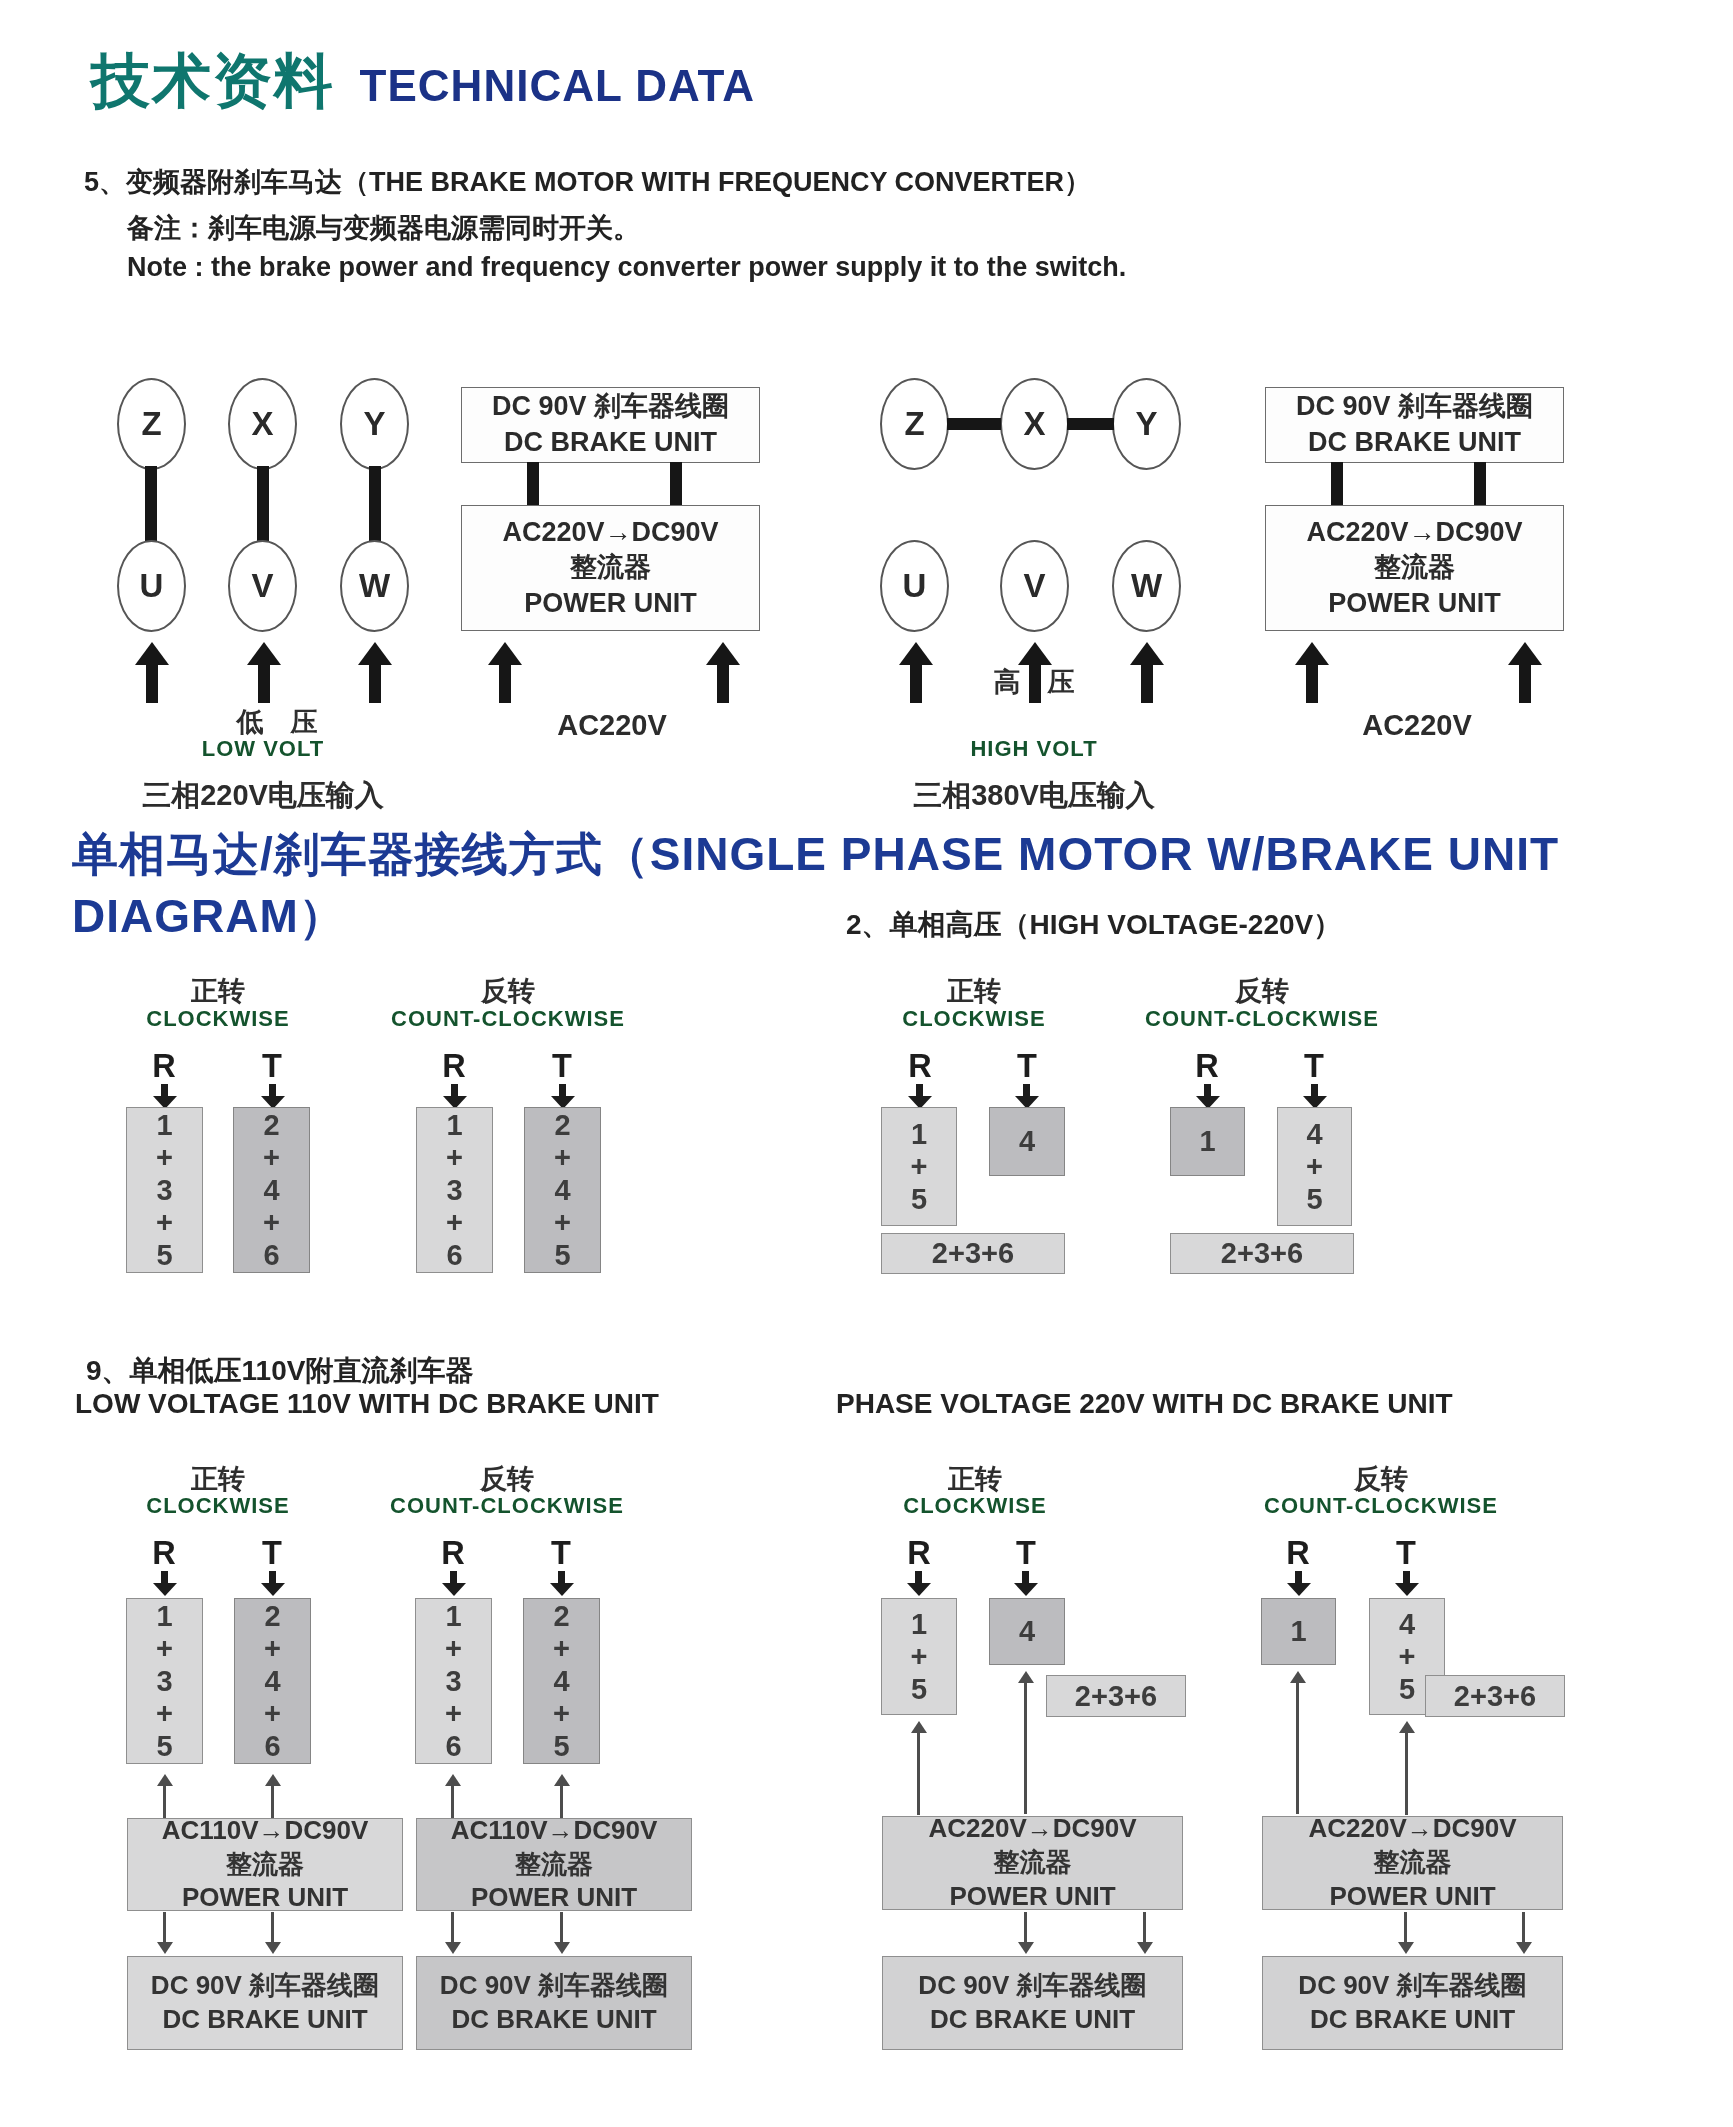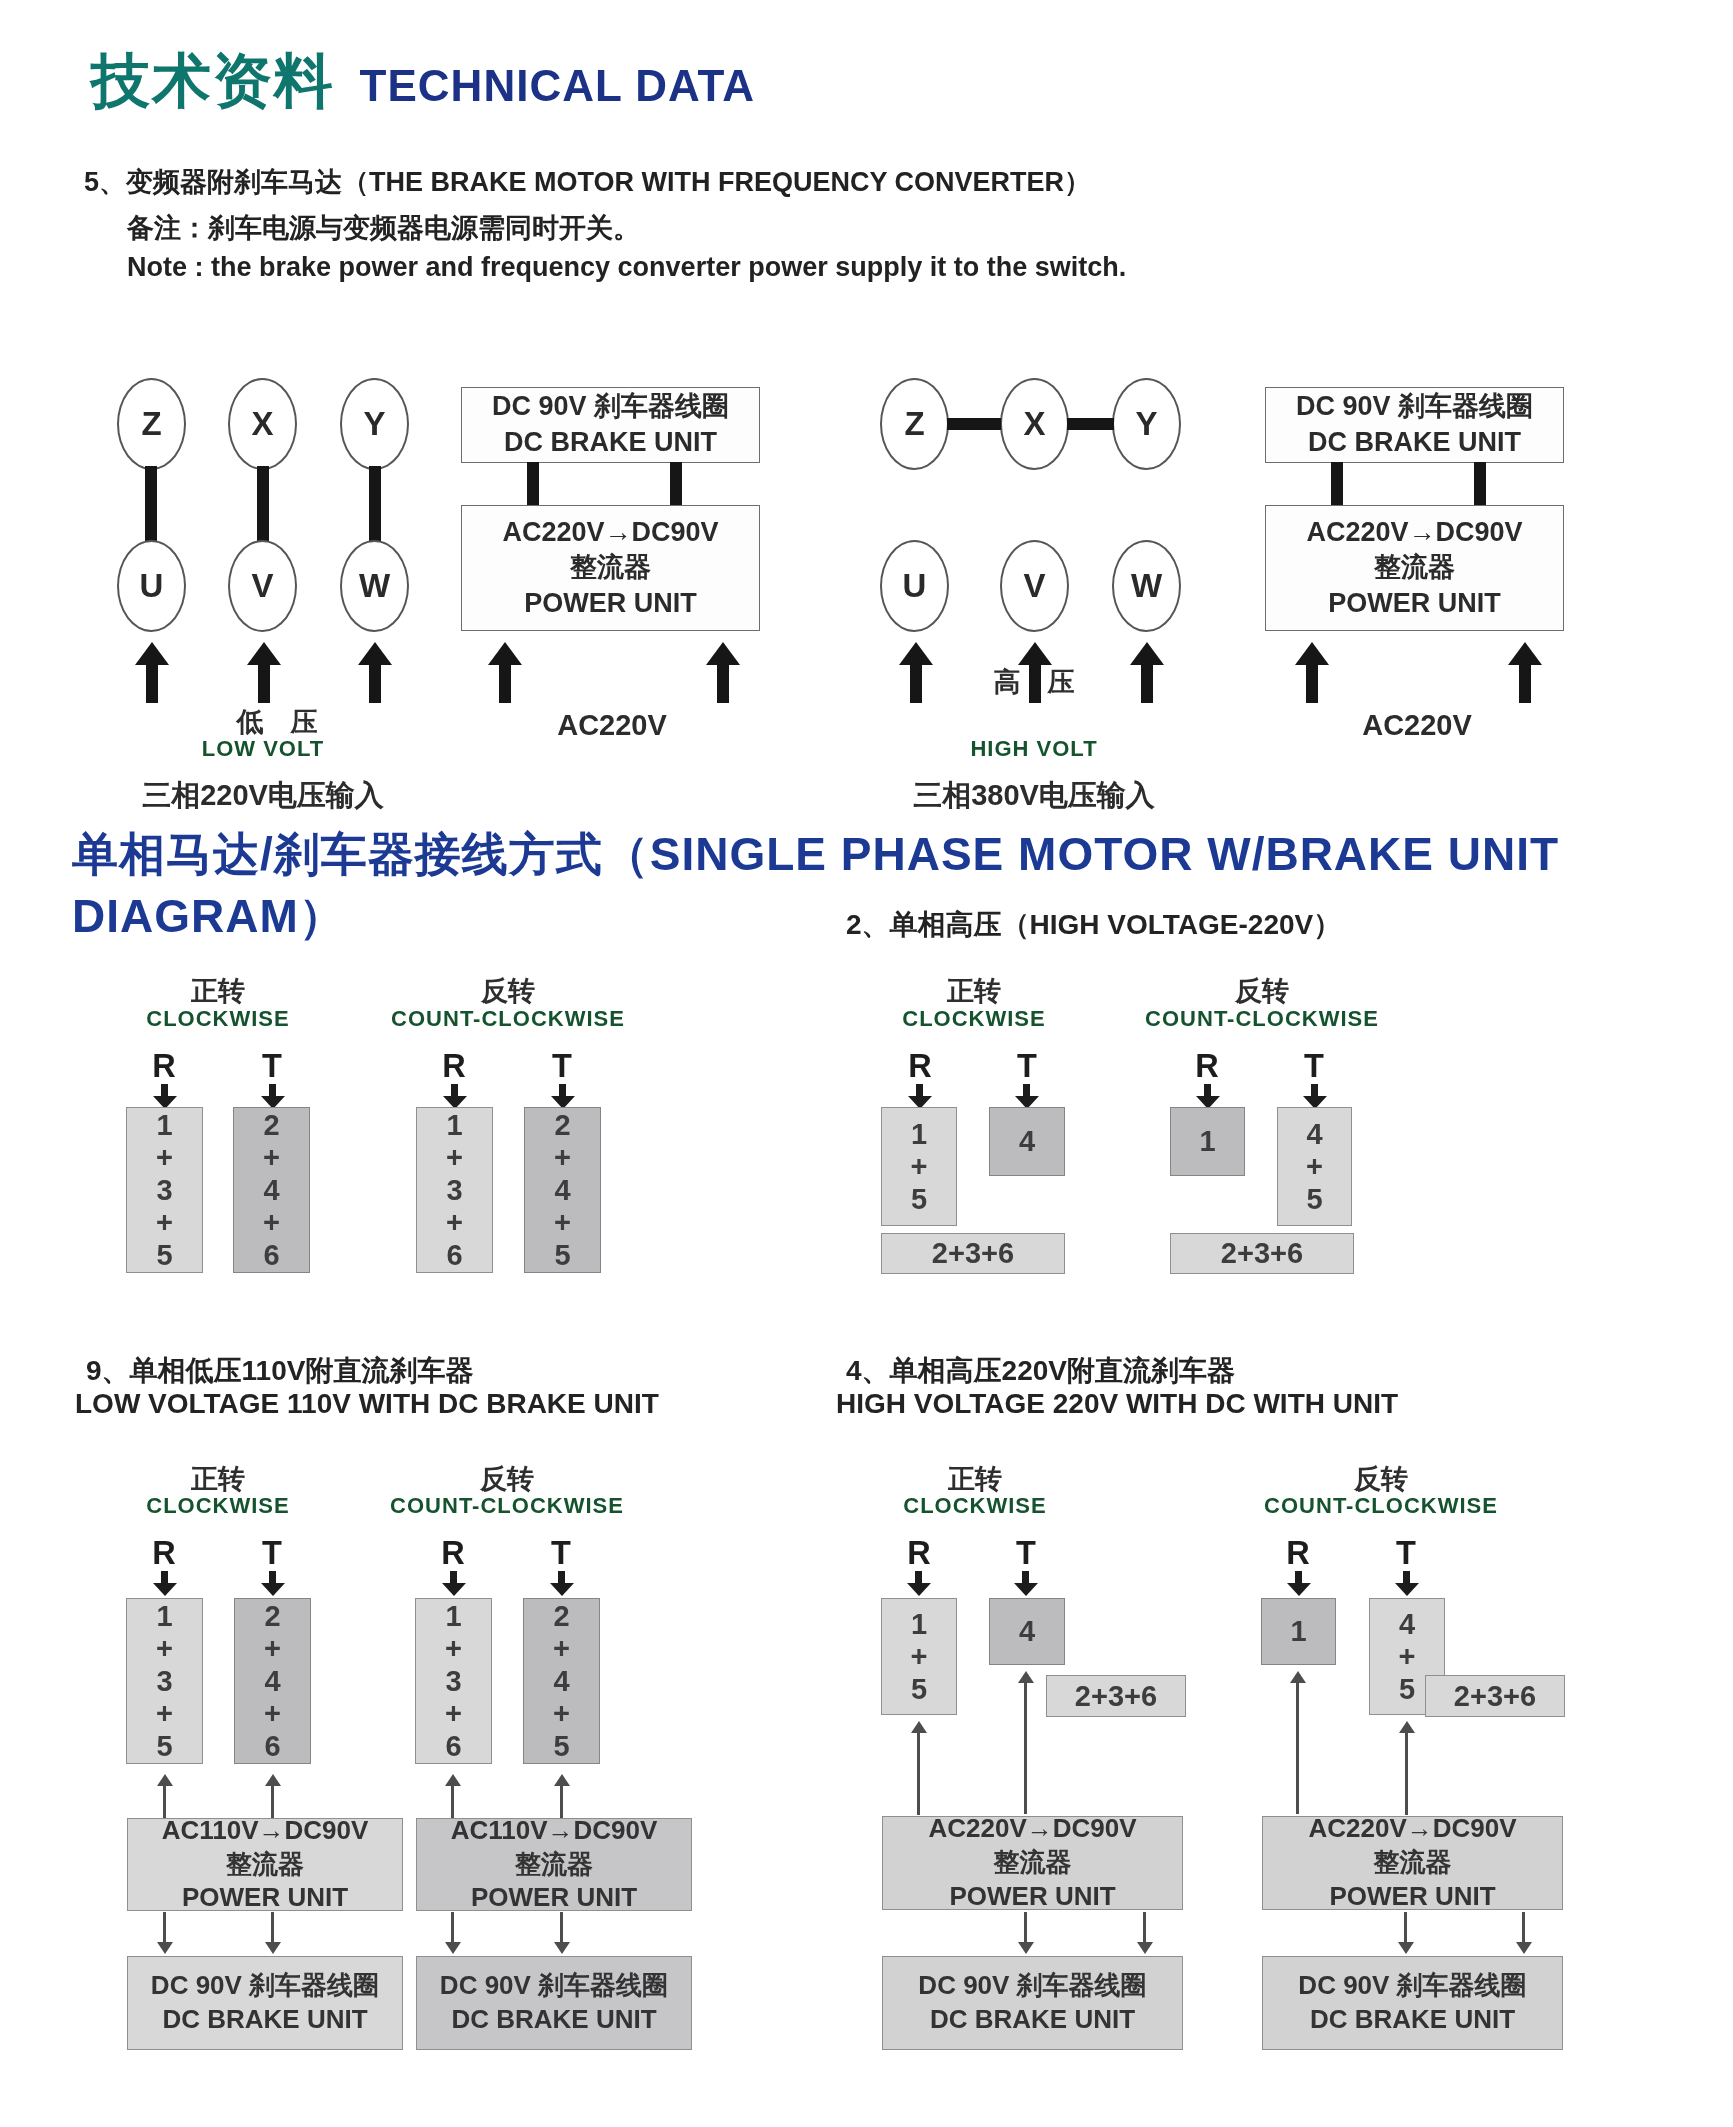--- a/index.html
+++ b/index.html
@@ -220,22 +220,21 @@
       <i class="h"></i>
     </div>
   <div class="gb dark" style="left:1170px;top:1107px;width:75px;height:69px;">1</div>
   <div class="gb" style="left:1277px;top:1107px;width:75px;height:119px;">4
 +
 5</div>
   <div class="gb" style="left:1170px;top:1233px;width:184px;height:41px;">2+3+6</div>
 
   <div class="item" style="left:86px;top:1352px;">9、单相低压110V附直流刹车器</div>
   <div class="item" style="left:75px;top:1388px;">LOW VOLTAGE 110V WITH DC BRAKE UNIT</div>
-  <div class="item" style="left:846px;top:1352px;">4、单相高压220V附直流刹车器</div>
-  <div class="item" style="left:836px;top:1388px;">HIGH VOLTAGE 220V WITH DC WITH UNIT</div>
+  <div class="item" style="left:836px;top:1388px;">PHASE VOLTAGE 220V WITH DC BRAKE UNIT</div>
 
   <div class="cl t-zh" style="left:218px;top:1461px;">正转</div>
   <div class="cl t-en" style="left:218px;top:1493px;">CLOCKWISE</div>
   <div class="cl rt" style="left:164px;top:1535px;">R</div>
   <div class="cl rt" style="left:272px;top:1535px;">T</div>
   <div class="ads" style="left:152px;top:1571px;">
       <i class="s"></i>
       <i class="h"></i>
     </div>
   <div class="ads" style="left:260px;top:1571px;">

